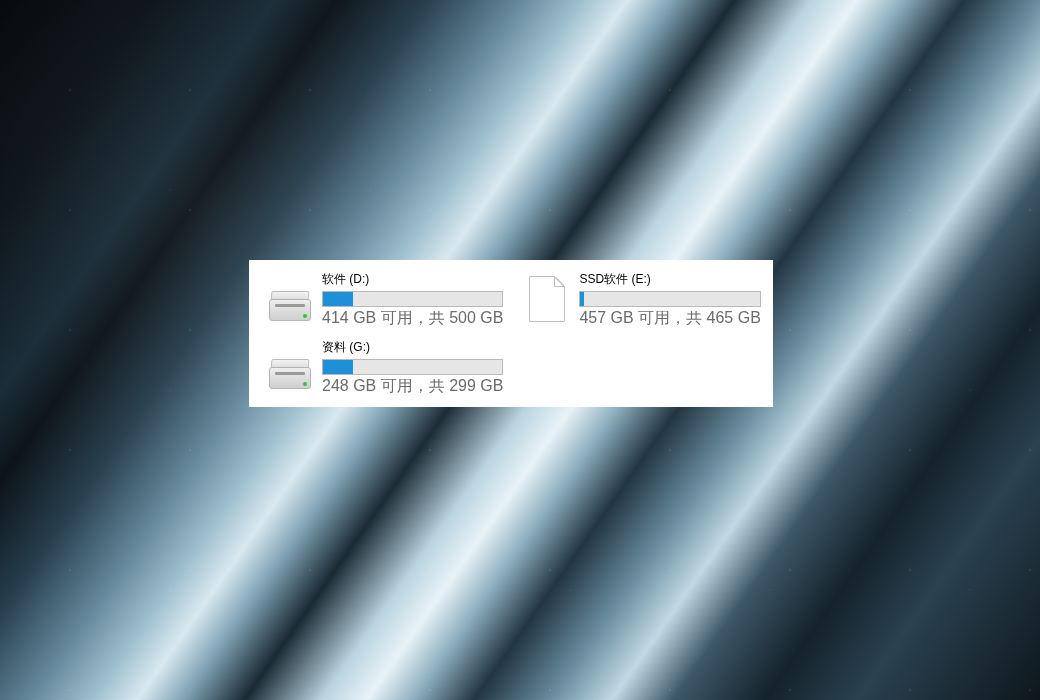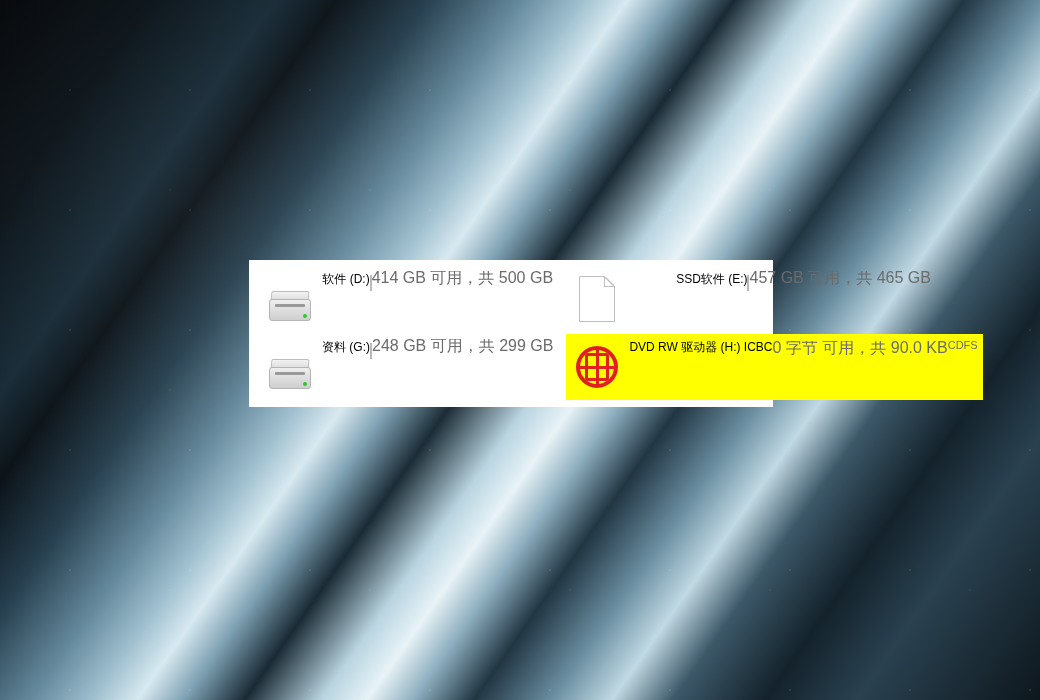--- a/index.html
+++ b/index.html
@@ -23,21 +23,21 @@
     background-position: 10px 30px, 70px 90px;
     opacity:.25;
   }
 
   .panel{position:absolute;left:249px;top:260px;width:524px;height:147px;
     background:#ffffff;box-sizing:border-box;padding:6px 10px 6px 10px;}
   .grid{display:grid;grid-template-columns:1fr 1fr;grid-auto-rows:66px;gap:2px 8px;}
 
   .drive{display:flex;align-items:flex-start;padding:4px 4px 2px 4px;border:1px solid transparent;}
   .drive .icon{width:52px;height:56px;display:flex;align-items:center;justify-content:center;flex:0 0 52px;margin-right:6px;}
-  .drive .info{flex:1;display:flex;justify-content:center;min-width:0;}
+  .drive .info{flex:1;display:flex;flex-direction:column;justify-content:center;min-width:0;}
   .drive .name{font-size:12px;color:#000;line-height:16px;white-space:nowrap;overflow:hidden;text-overflow:ellipsis;}
   .drive .bar{height:14px;border:1px solid #b9b9b9;background:#e6e6e6;margin:4px 0 4px 0;position:relative;}
   .drive .bar .fill{position:absolute;left:0;top:0;bottom:0;background:#1e90d8;}
   .drive .sub{font-size:16px;color:#6b6b6b;line-height:14px;white-space:nowrap;overflow:hidden;text-overflow:ellipsis;}
   .drive .sub2{font-size:11px;color:#6b6b6b;}
 
   .drive.noBar .info{justify-content:center;}
   .drive.noBar .sub{margin-top:2px;}
   .highlight{background:#ffff00;}
 
@@ -115,29 +115,17 @@
         </div>
         <div class="info">
           <div class="name">资料 (G:)</div>
           <div class="bar">
             <div class="fill" style="width:17%"></div>
           </div>
           <div class="sub">248 GB 可用，共 299 GB</div>
         </div>
       </div>
 
-      <div class="drive noBar highlight">
-        <div class="icon">
-          <div class="icbc">
-              <div class="inner"></div>
-            </div>
-        </div>
-        <div class="info">
-          <div class="name">DVD RW 驱动器 (H:) ICBC</div>
-          <div class="sub">0 字节 可用，共 90.0 KB</div>
-          <div class="sub2">CDFS</div>
-        </div>
-      </div>
 
     </div>
   </div>
 
 </div>
 
 </body></html>

